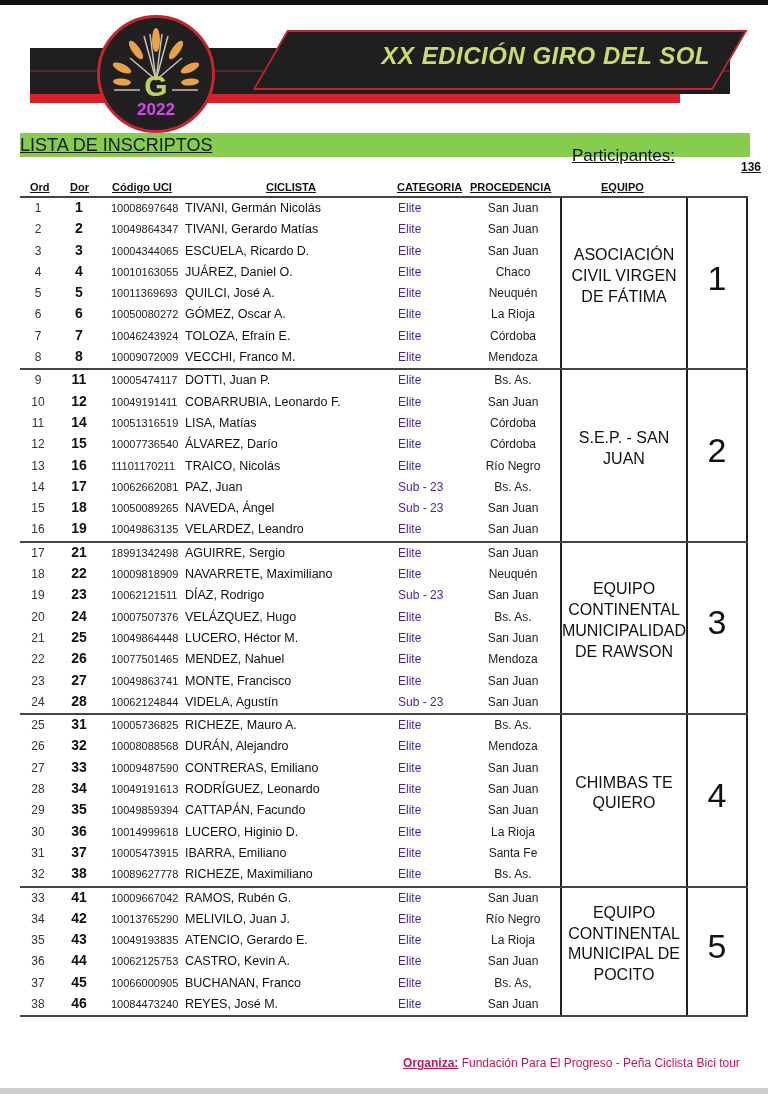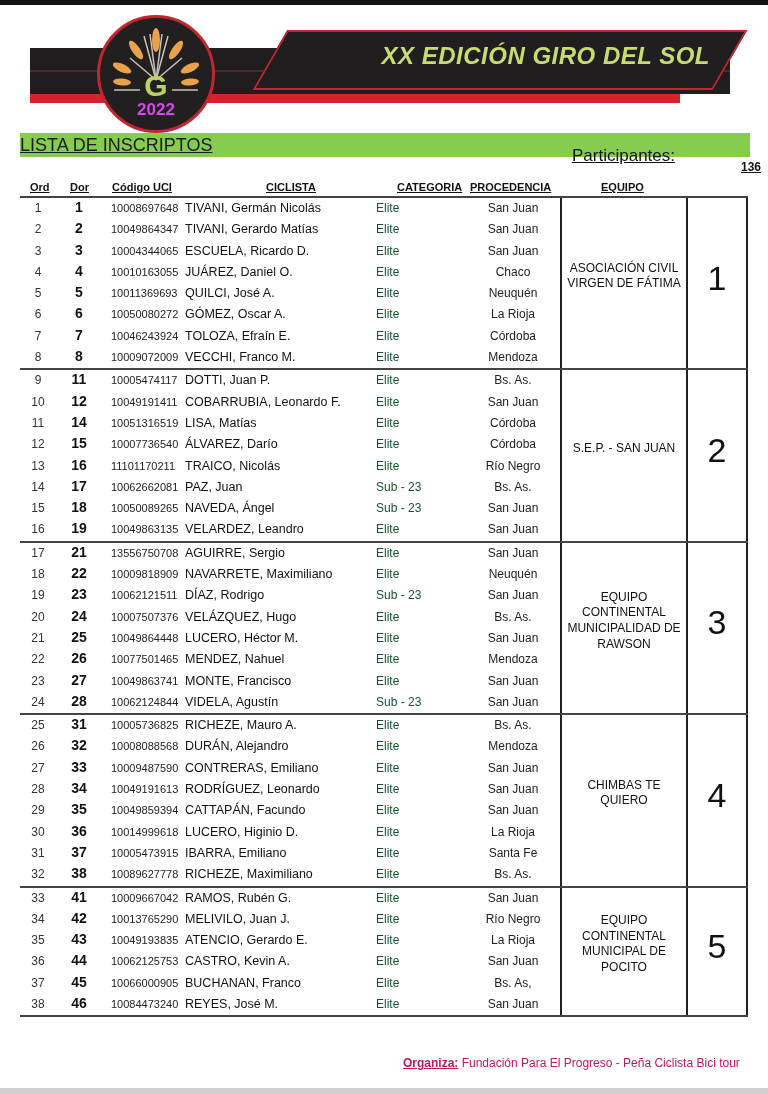--- a/index.html
+++ b/index.html
@@ -38,26 +38,26 @@
   
   .table { position: absolute; left: 20px; top: 196px; width: 728px; }
   .group { position: relative; border-top: 2px solid #444; }
   .group.last { border-bottom: 2px solid #444; }
   .row { position: relative; height: 21.3px; font-size: 12px; }
   .row span { position: absolute; top: 3px; white-space: nowrap; }
   .c-ord { left: 0; width: 36px; text-align: center; color: #333; }
   .c-dor { left: 44px; width: 30px; text-align: center; font-weight: bold; font-size: 14px; top: 1px !important; }
   .c-uci { left: 91px; font-size: 11px; top: 4px !important; color: #222; }
   .c-name { left: 165px; font-size: 12.5px; }
-  .c-cat { left: 356px; color: #14532d; }
+  .c-cat { left: 378px; color: #4c1d95; }
   .c-proc { left: 448px; width: 90px; text-align: center; color: #222; }
 
   .team-cell { position: absolute; left: 540px; top: 0; bottom: 0; width: 128px;
     border-left: 2px solid #222; border-right: 2px solid #222; display: flex; align-items: center; justify-content: center; }
-  .team-cell span { font-size: 12px; text-align: center; line-height: 1.3; display: block; padding: 0 4px; margin-top: -14px; }
+  .team-cell span { font-size: 16px; text-align: center; line-height: 1.3; display: block; padding: 0 4px; margin-top: -14px; }
   .num-cell { position: absolute; left: 668px; top: 0; bottom: 0; width: 60px; border-right: 2px solid #222;
     display: flex; align-items: center; justify-content: center; }
   .num-cell span { font-size: 34px; margin-top: -10px; }
 
   .footer { position: absolute; left: 403px; top: 1056px; font-size: 12px; white-space: nowrap; color: #be185d; }
   .footer b { text-decoration: underline; }
   .bottombar { position: absolute; left: 0; top: 1088px; width: 768px; height: 6px; background: #cfcfcf; }
 </style>
 </head>
 <body>
@@ -254,21 +254,21 @@
         <span>S.E.P. - SAN JUAN</span>
       </div>
       <div class="num-cell">
         <span>2</span>
       </div>
     </div>
     <div class="group">
       <div class="row">
         <span class="c-ord">17</span>
         <span class="c-dor">21</span>
-        <span class="c-uci">13556750708</span>
+        <span class="c-uci">18991342498</span>
         <span class="c-name">AGUIRRE, Sergio</span>
         <span class="c-cat">Elite</span>
         <span class="c-proc">San Juan</span>
       </div>
       <div class="row">
         <span class="c-ord">18</span>
         <span class="c-dor">22</span>
         <span class="c-uci">10009818909</span>
         <span class="c-name">NAVARRETE, Maximiliano</span>
         <span class="c-cat">Elite</span>

